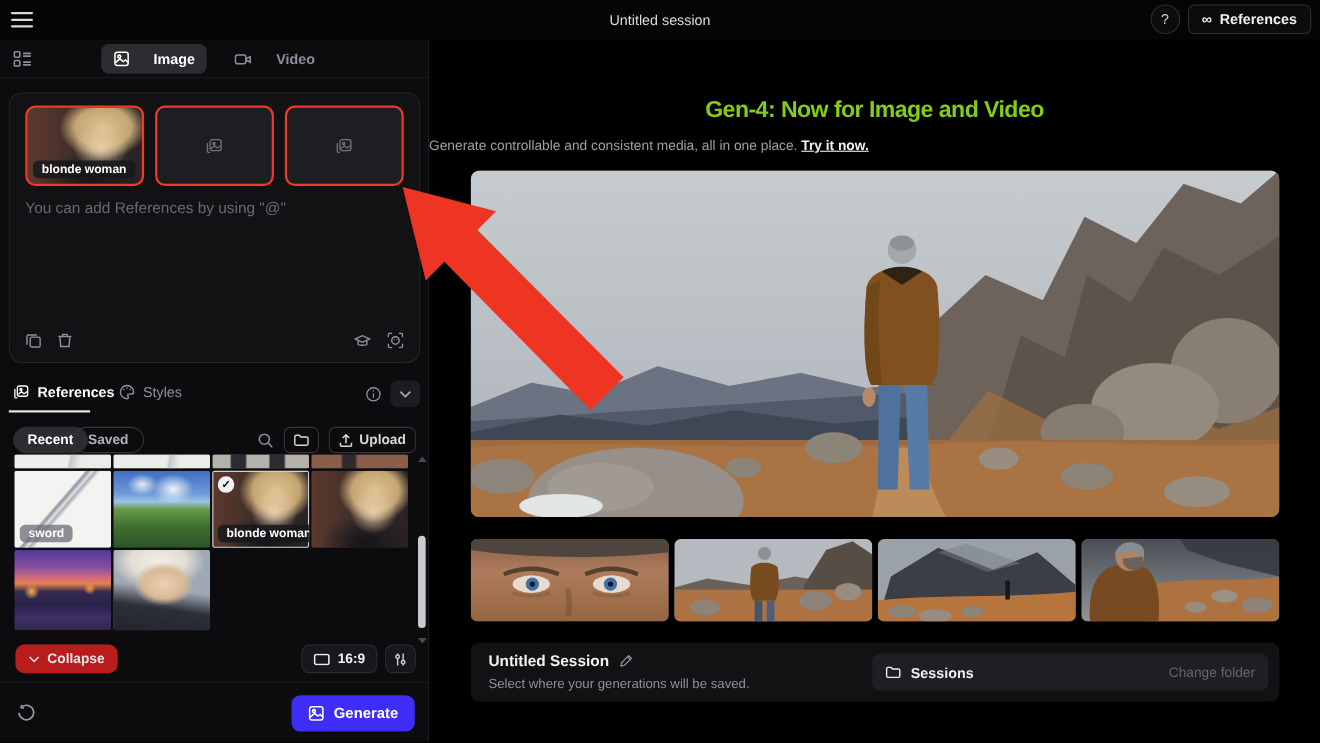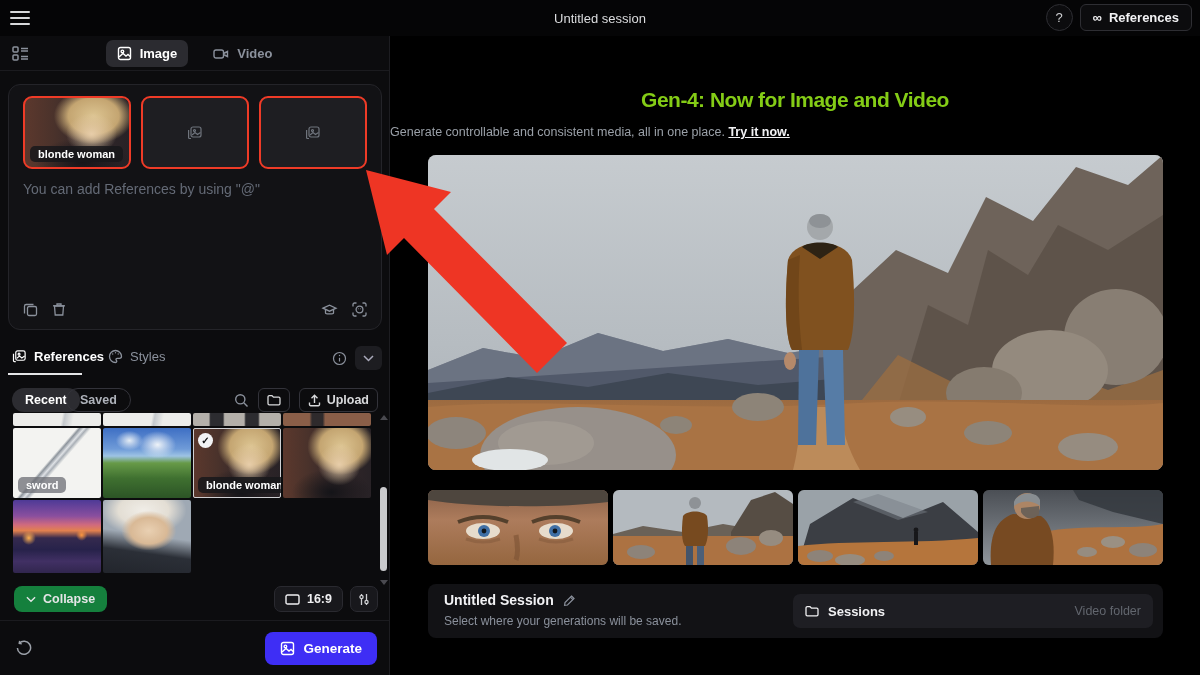--- a/index.html
+++ b/index.html
@@ -14,21 +14,21 @@
   .topbar-title { position:absolute; left:0; right:0; text-align:center; font-size:13px; color:#dcdddf; }
   .topbar-right { position:absolute; right:8px; top:4px; display:flex; gap:7px; align-items:center; }
   .help-btn { width:27px; height:27px; border-radius:50%; border:1px solid #2e2e33; background:#0c0c0e; color:#cfd0d3; font-size:13px; display:flex; align-items:center; justify-content:center; cursor:pointer; }
   .unlimited-btn { height:27px; border-radius:6px; border:1px solid #2e2e33; background:#0c0c0e; display:flex; align-items:center; gap:7px; padding:0 12px; font-size:13px; font-weight:bold; color:#f2f2f4; cursor:pointer; }
 
   
   .sidebar { position:absolute; left:0; top:36px; width:390px; height:639px; background:#0c0c0e; border-right:1px solid #1d1d21; }
   .side-head { position:absolute; left:0; top:0; width:100%; height:35px; border-bottom:1px solid #1b1b1f; }
   .layout-icon { position:absolute; left:12px; top:9px; color:#8b919c; cursor:pointer; }
   .mode-tabs { position:absolute; left:0; right:0; top:4px; display:flex; justify-content:center; gap:14px; }
-  .mode-tab { display:flex; align-items:center; gap:8px; height:27px; padding:0 11px; border-radius:7px; font-size:13px; font-weight:bold; color:#8b919c; cursor:pointer; }
+  .mode-tab { display:flex; align-items:center; gap:22px; height:27px; padding:0 11px; border-radius:7px; font-size:13px; font-weight:bold; color:#8b919c; cursor:pointer; }
   .mode-tab.active { background:#2b2b30; color:#fff; }
 
   .prompt-card { position:absolute; left:8px; top:48px; width:374px; height:246px; background:#121215; border:1px solid #242429; border-radius:12px; }
   .slots { position:absolute; left:14px; top:11px; display:flex; gap:10px; }
   .slot { width:108px; height:73px; border:2px solid #ef3b27; border-radius:9px; background:#1e1e22; position:relative; overflow:hidden; cursor:pointer; }
   .slot .ph-icon { position:absolute; left:50%; top:50%; transform:translate(-50%,-50%); color:#6f747d; }
   .img-blonde-alley { background-color:#33282a;
     background-image:
       radial-gradient(34% 42% at 64% 52%, #e7cda9 0%, rgba(231,205,169,0) 72%),
       radial-gradient(58% 62% at 66% 26%, #dcc491 0%, #c4a571 42%, rgba(196,165,113,0) 66%),
@@ -81,21 +81,21 @@
   .img-legs-cut { background:#b4b0aa; background-image:linear-gradient(90deg, rgba(0,0,0,0) 18%, #2c2c30 20% 34%, rgba(0,0,0,0) 36% 58%, #2c2c30 60% 74%, rgba(0,0,0,0) 76%); }
   .img-brick-cut { background:#8a5e48; background-image:linear-gradient(90deg, rgba(0,0,0,0) 30%, #2e2a2c 33% 45%, rgba(0,0,0,0) 48%); }
 
   .grid-scrollbar { position:absolute; right:1px; top:379px; width:9px; height:170px; }
   .sb-arrow { position:absolute; left:1px; width:0; height:0; border-left:4px solid transparent; border-right:4px solid transparent; }
   .sb-up { top:0; border-bottom:5px solid #4a4a50; }
   .sb-down { bottom:0; border-top:5px solid #4a4a50; }
   .sb-thumb { position:absolute; left:1px; top:72px; width:7px; height:84px; border-radius:4px; background:#c9cacd; cursor:grab; }
 
   .collapse-row { position:absolute; left:8px; top:550px; width:374px; height:26px; }
-  .collapse-btn { position:absolute; left:6px; display:flex; align-items:center; gap:7px; height:26px; padding:0 12px; background:#15803d; border-radius:8px; font-size:12.5px; font-weight:bold; color:#e4e5e7; cursor:pointer; }
+  .collapse-btn { position:absolute; left:6px; display:flex; align-items:center; gap:7px; height:26px; padding:0 12px; background:#b91c1c; border-radius:8px; font-size:12.5px; font-weight:bold; color:#e4e5e7; cursor:pointer; }
   .right-tools { position:absolute; right:4px; top:0; display:flex; gap:7px; }
   .ratio-btn { height:26px; display:flex; align-items:center; gap:7px; padding:0 10px; background:#18181c; border:1px solid #2a2a30; border-radius:7px; font-size:12.5px; font-weight:bold; color:#f0f0f2; cursor:pointer; }
   .sliders-btn { width:28px; height:26px; background:#18181c; border:1px solid #2a2a30; border-radius:7px; display:flex; align-items:center; justify-content:center; color:#cfd0d3; cursor:pointer; }
 
   .side-footer { position:absolute; left:0; top:584px; width:100%; height:55px; border-top:1px solid #1b1b1f; }
   .history-btn { position:absolute; left:16px; top:19px; color:#9ba0a8; cursor:pointer; }
   .generate-btn { position:absolute; right:12px; top:11px; height:33px; display:flex; align-items:center; gap:8px; padding:0 15px; background:#3e2ef5; border-radius:8px; font-size:13.5px; font-weight:bold; color:#fff; cursor:pointer; }
 
   
   .main { position:absolute; left:390px; top:36px; width:810px; height:639px; }
@@ -511,21 +511,21 @@
         </span>
       </div>
       <div class="session-sub">Select where your generations will be saved.</div>
       <div class="sessions-bar">
         <span class="sessions-label">
           <svg class="ic" width="14" height="12" viewBox="0 0 14 12" fill="none" stroke="currentColor" stroke-width="1.3">
               <path d="M1 3 A1.3 1.3 0 0 1 2.3 1.7 H5 L6.5 3.2 H11.7 A1.3 1.3 0 0 1 13 4.5 V9.5 A1.3 1.3 0 0 1 11.7 10.8 H2.3 A1.3 1.3 0 0 1 1 9.5 Z"></path>
             </svg>
           <span>Sessions</span>
         </span>
-        <span class="change-folder">Video folder</span>
+        <span class="change-folder">Change folder</span>
       </div>
     </div>
   </div>
 
   <svg class="arrow-overlay" width="1200" height="675" viewBox="0 0 1200 675">
     <polygon points="366,170 451,192 434,209 567,343 537,373 404,238 387,255" fill="#ee3524"></polygon>
   </svg>
 
 </div>
 

